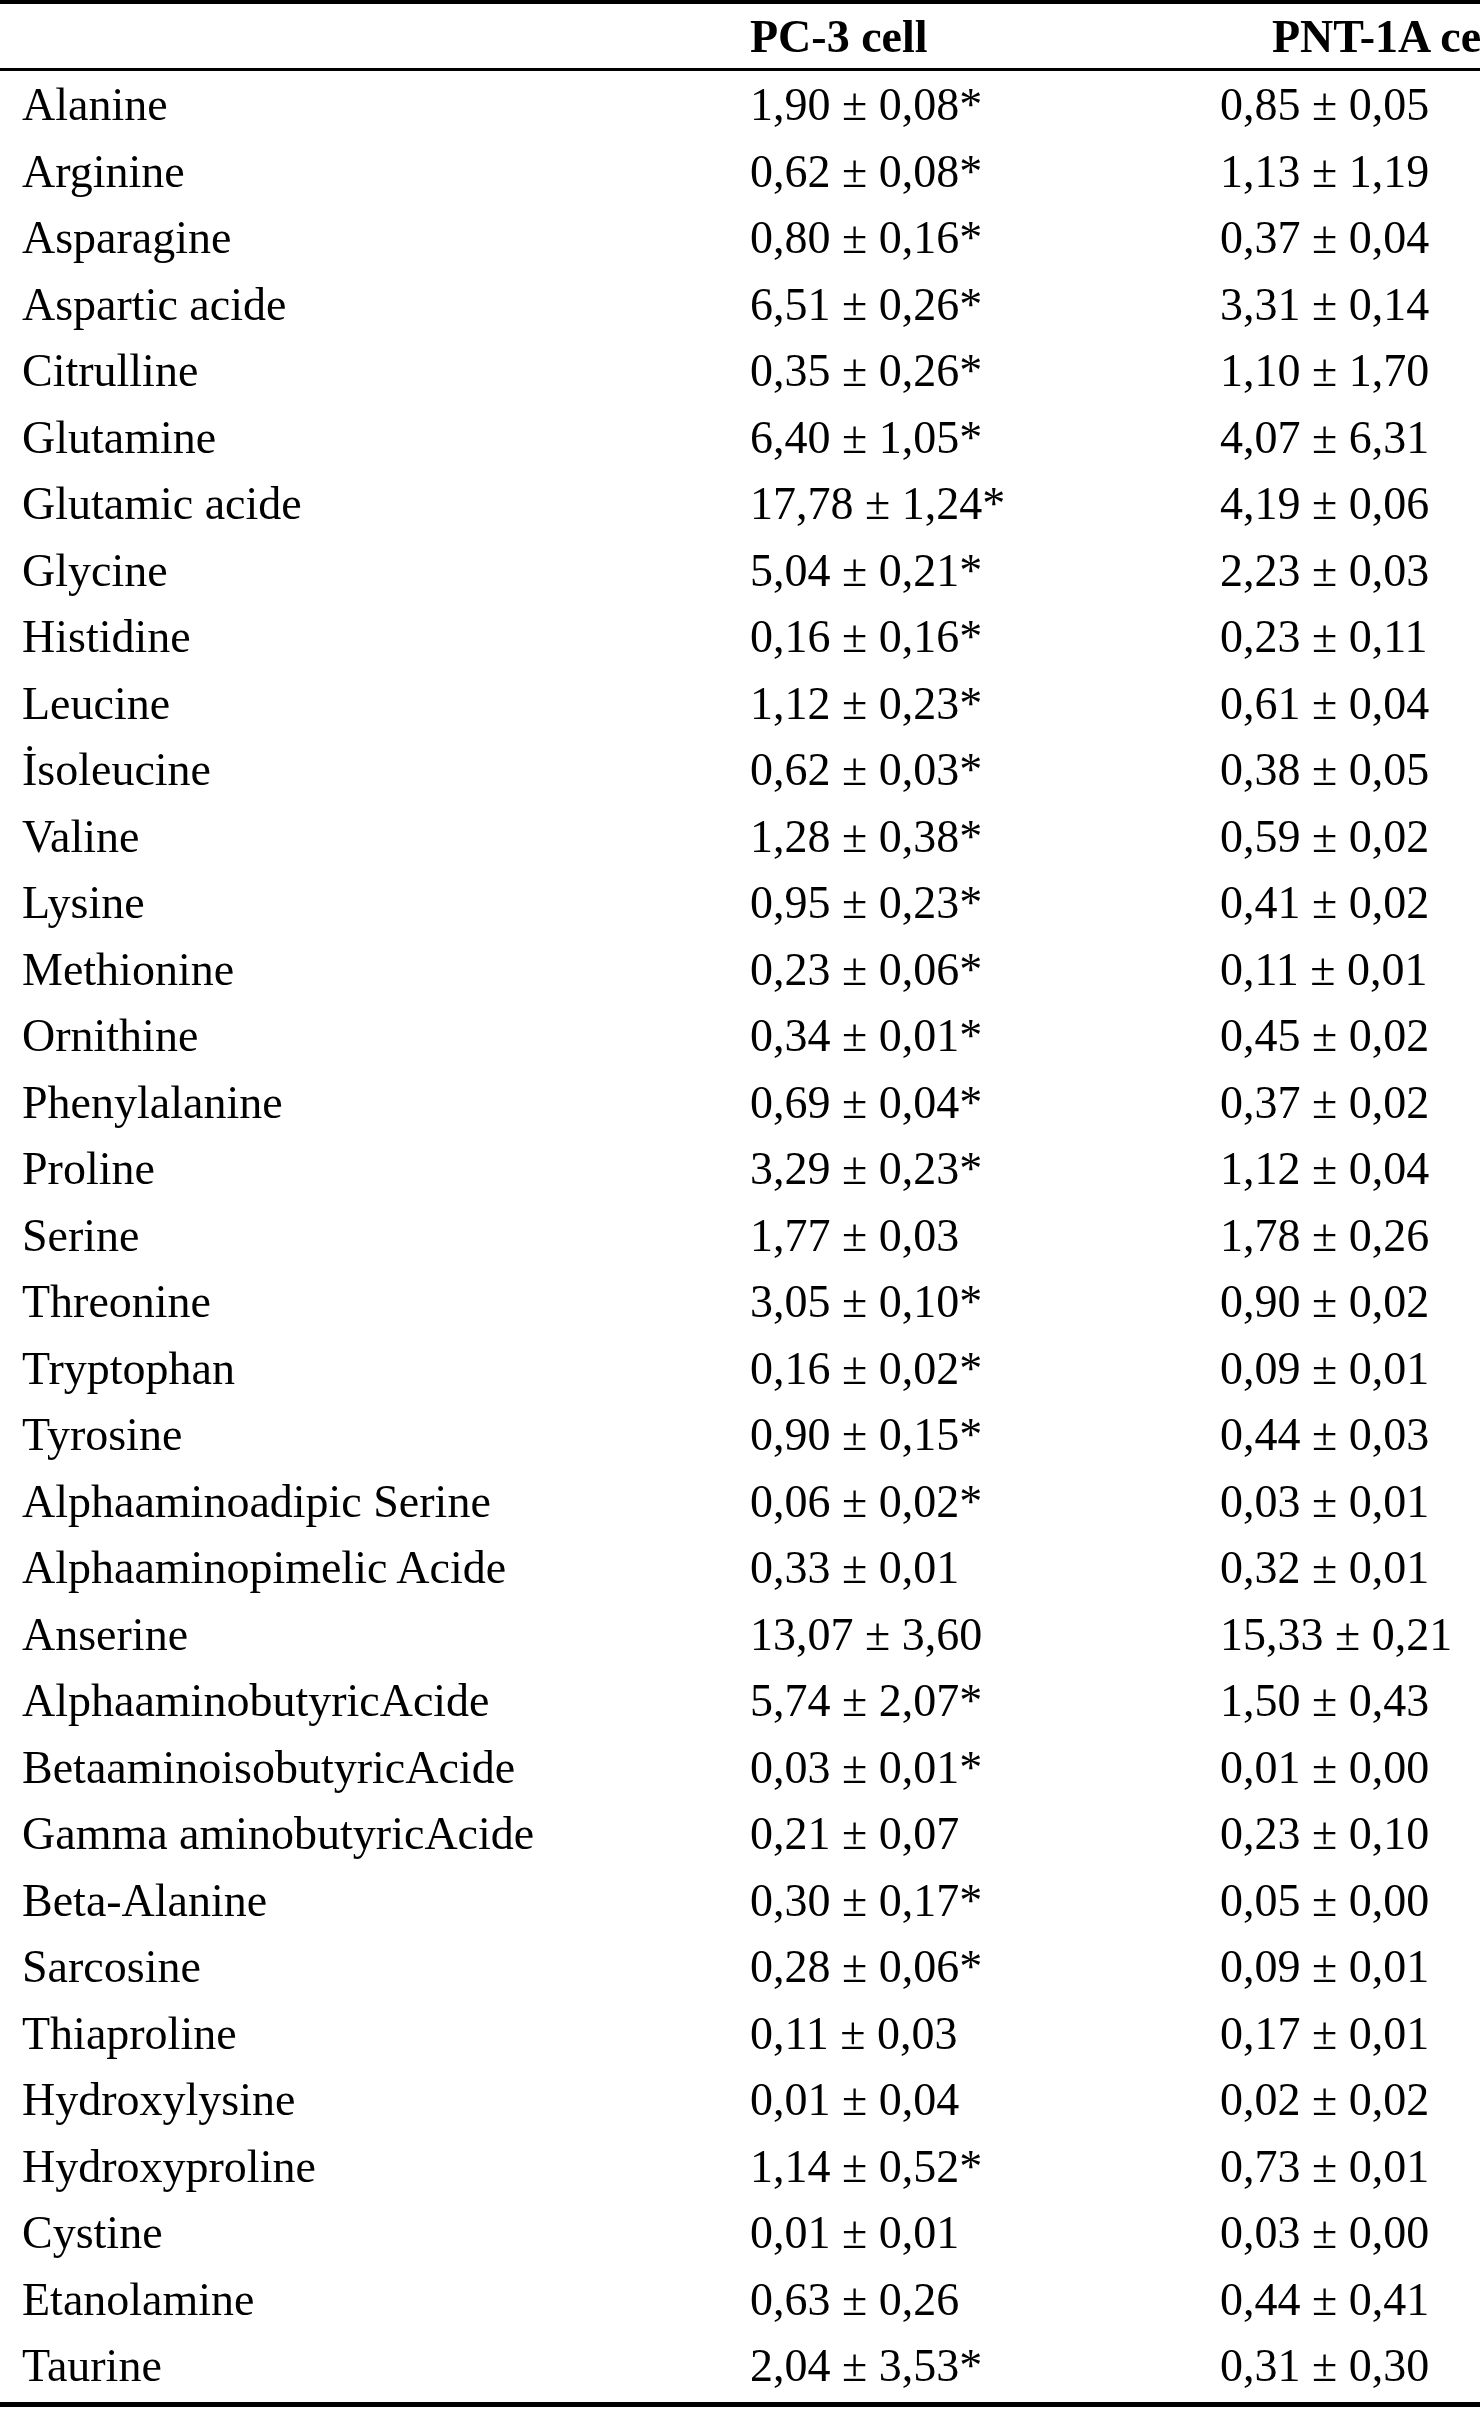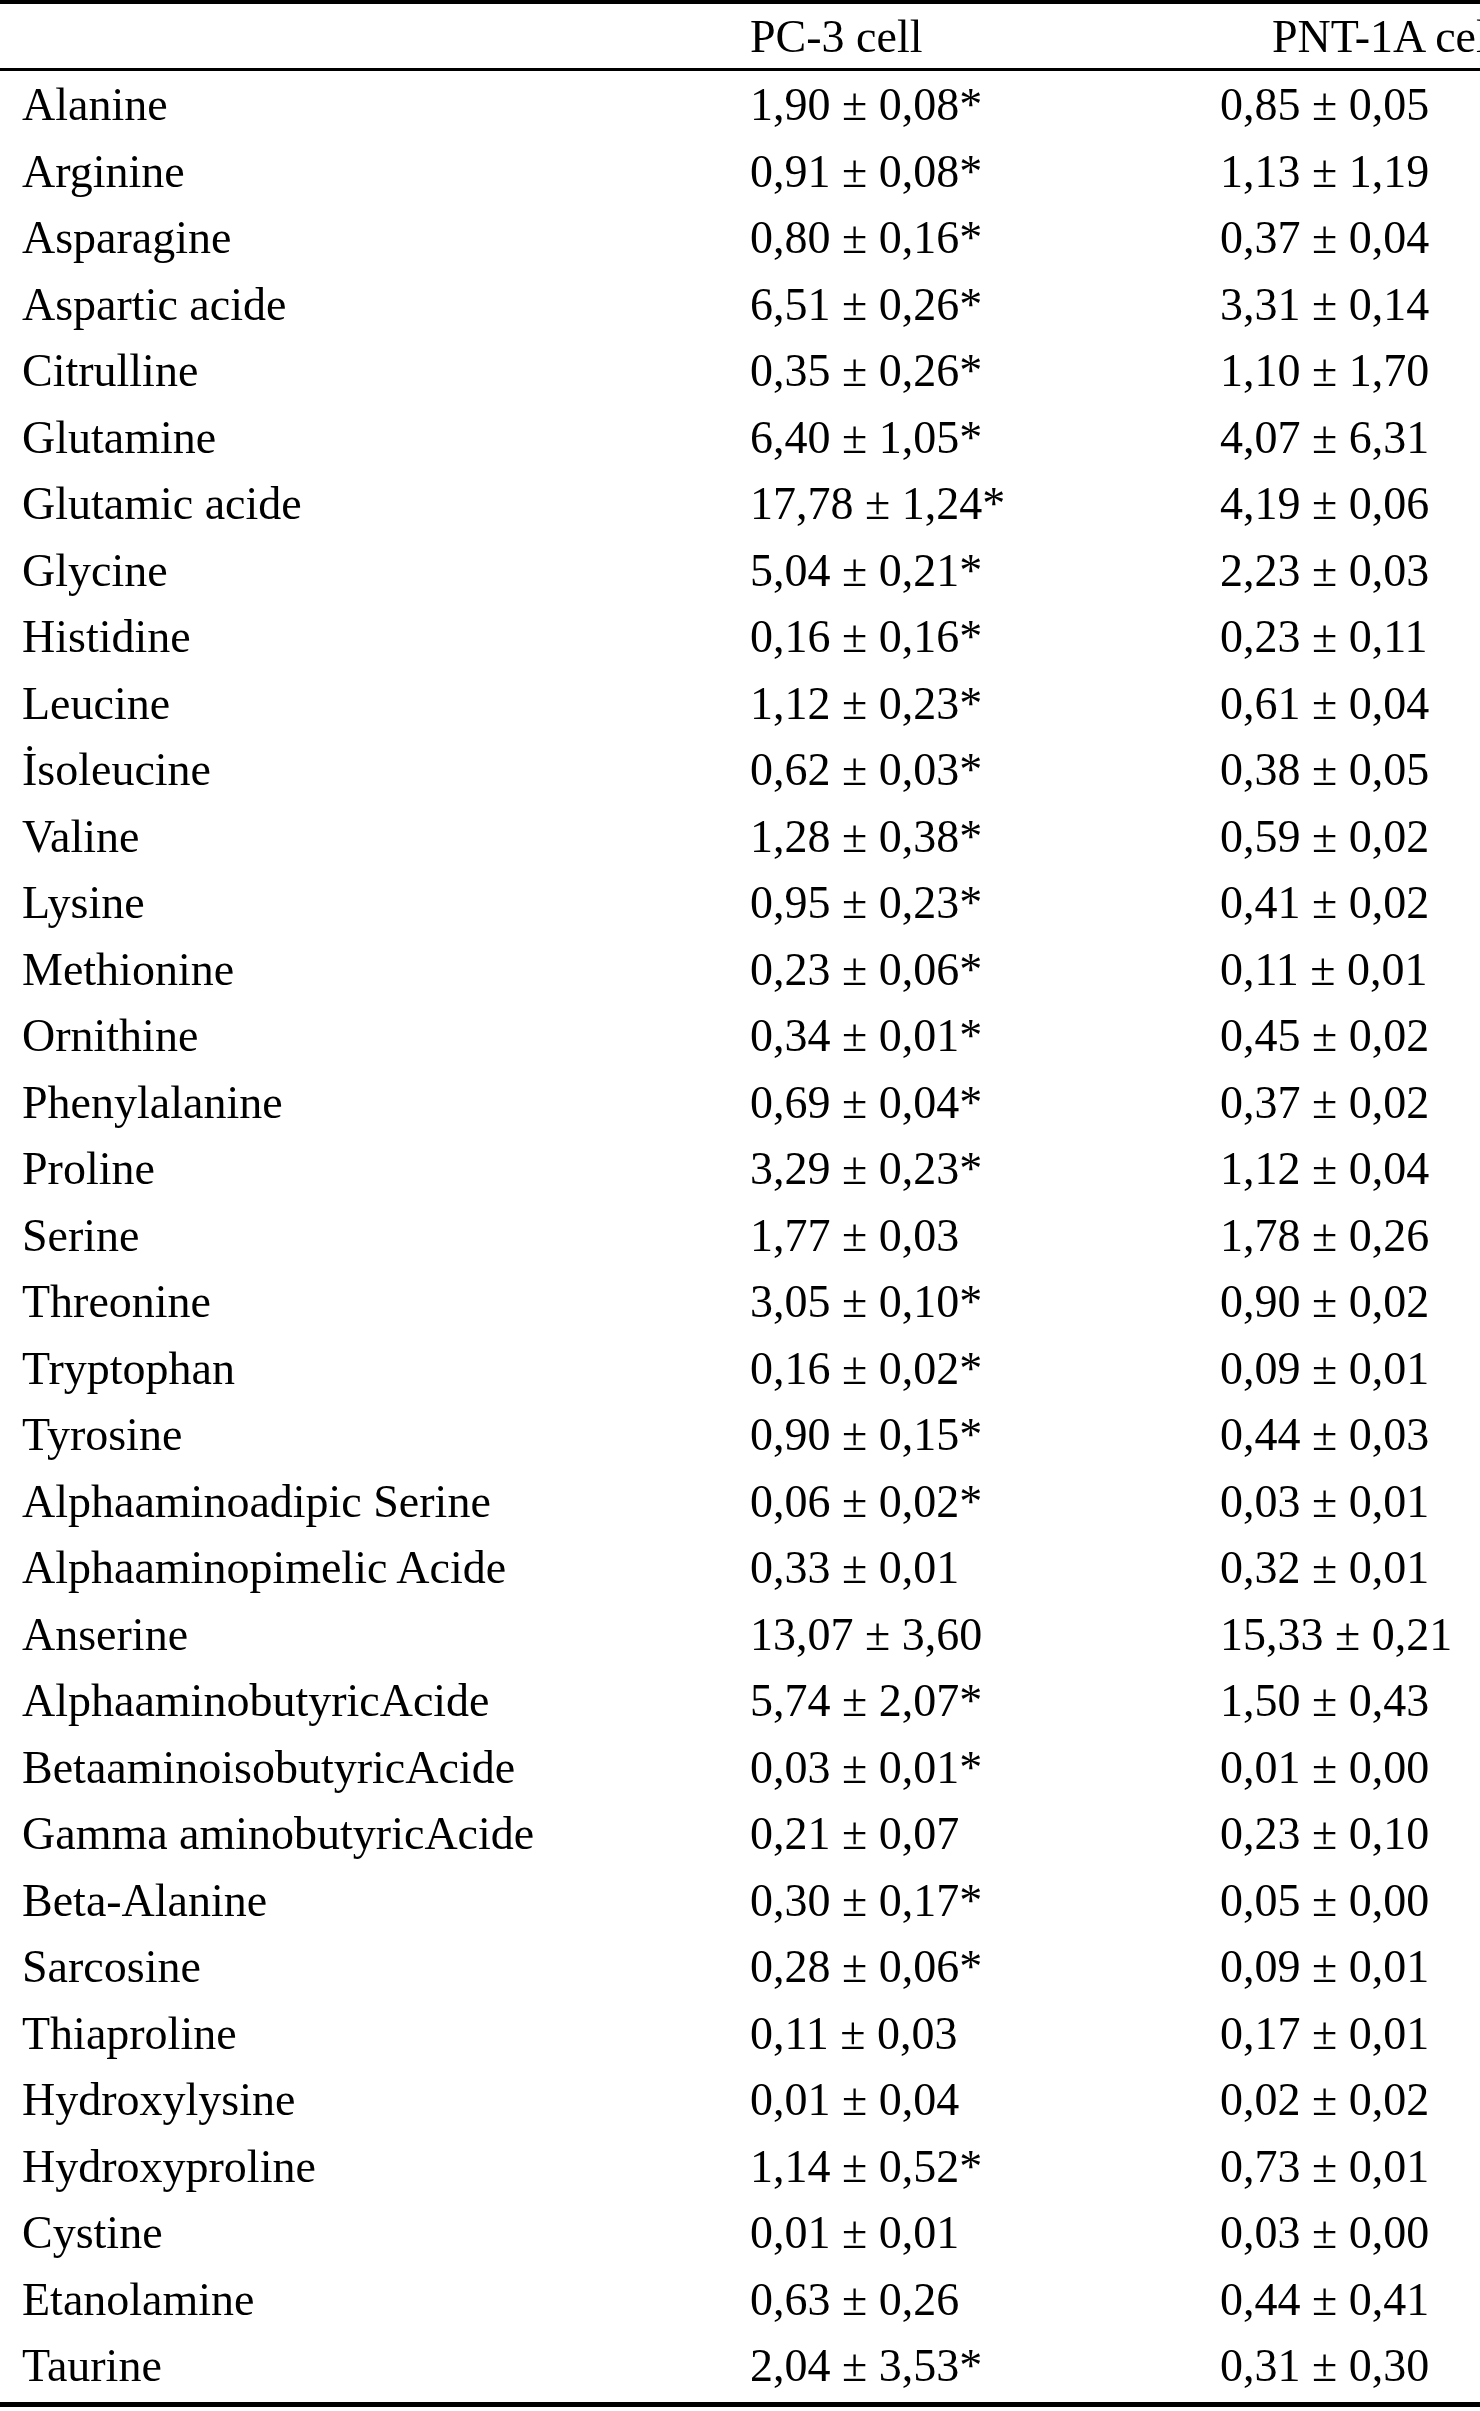--- a/index.html
+++ b/index.html
@@ -8,21 +8,21 @@
     width:1480px;height:2411px;
     background:#ffffff;color:#000000;
     font-family:"Liberation Serif", serif;
     font-size:46px;
     overflow:hidden;
   }
   .rule{position:absolute;left:0;width:1480px;background:#000000;}
   .rule-top{top:0;height:4px;}
   .rule-header{top:68px;height:3px;}
   .rule-bottom{top:2402px;height:5px;}
-  .thead{position:absolute;top:4px;left:0;width:1480px;height:64px;}
+  .thead{position:absolute;top:4px;left:0;width:1480px;height:64px;font-weight:bold;}
   .hcell{position:absolute;top:50%;transform:translateY(-50%);white-space:nowrap;}
   .h-name{left:22px;}
   .h-pc3{left:750px;}
   .h-pnt{left:1272px;}
   .tbody{position:absolute;top:71px;left:0;width:1356px;}
   .trow{position:relative;height:66.5px;}
   .cname{position:absolute;left:22px;top:50%;transform:translateY(-50%);white-space:nowrap;}
   .cval{position:absolute;top:50%;transform:translateY(-50%);white-space:nowrap;}
   .v-pc3{left:750px;}
   .v-pnt{left:1220px;}
@@ -42,21 +42,21 @@
   <div class="rule rule-header"></div>
 
   <div class="tbody">
       <div class="trow">
         <span class="cname">Alanine</span>
         <span class="cval v-pc3">1,90 ± 0,08*</span>
         <span class="cval v-pnt">0,85 ± 0,05</span>
       </div>
       <div class="trow">
         <span class="cname">Arginine</span>
-        <span class="cval v-pc3">0,91 ± 0,08*</span>
+        <span class="cval v-pc3">0,62 ± 0,08*</span>
         <span class="cval v-pnt">1,13 ± 1,19</span>
       </div>
       <div class="trow">
         <span class="cname">Asparagine</span>
         <span class="cval v-pc3">0,80 ± 0,16*</span>
         <span class="cval v-pnt">0,37 ± 0,04</span>
       </div>
       <div class="trow">
         <span class="cname">Aspartic acide</span>
         <span class="cval v-pc3">6,51 ± 0,26*</span>

